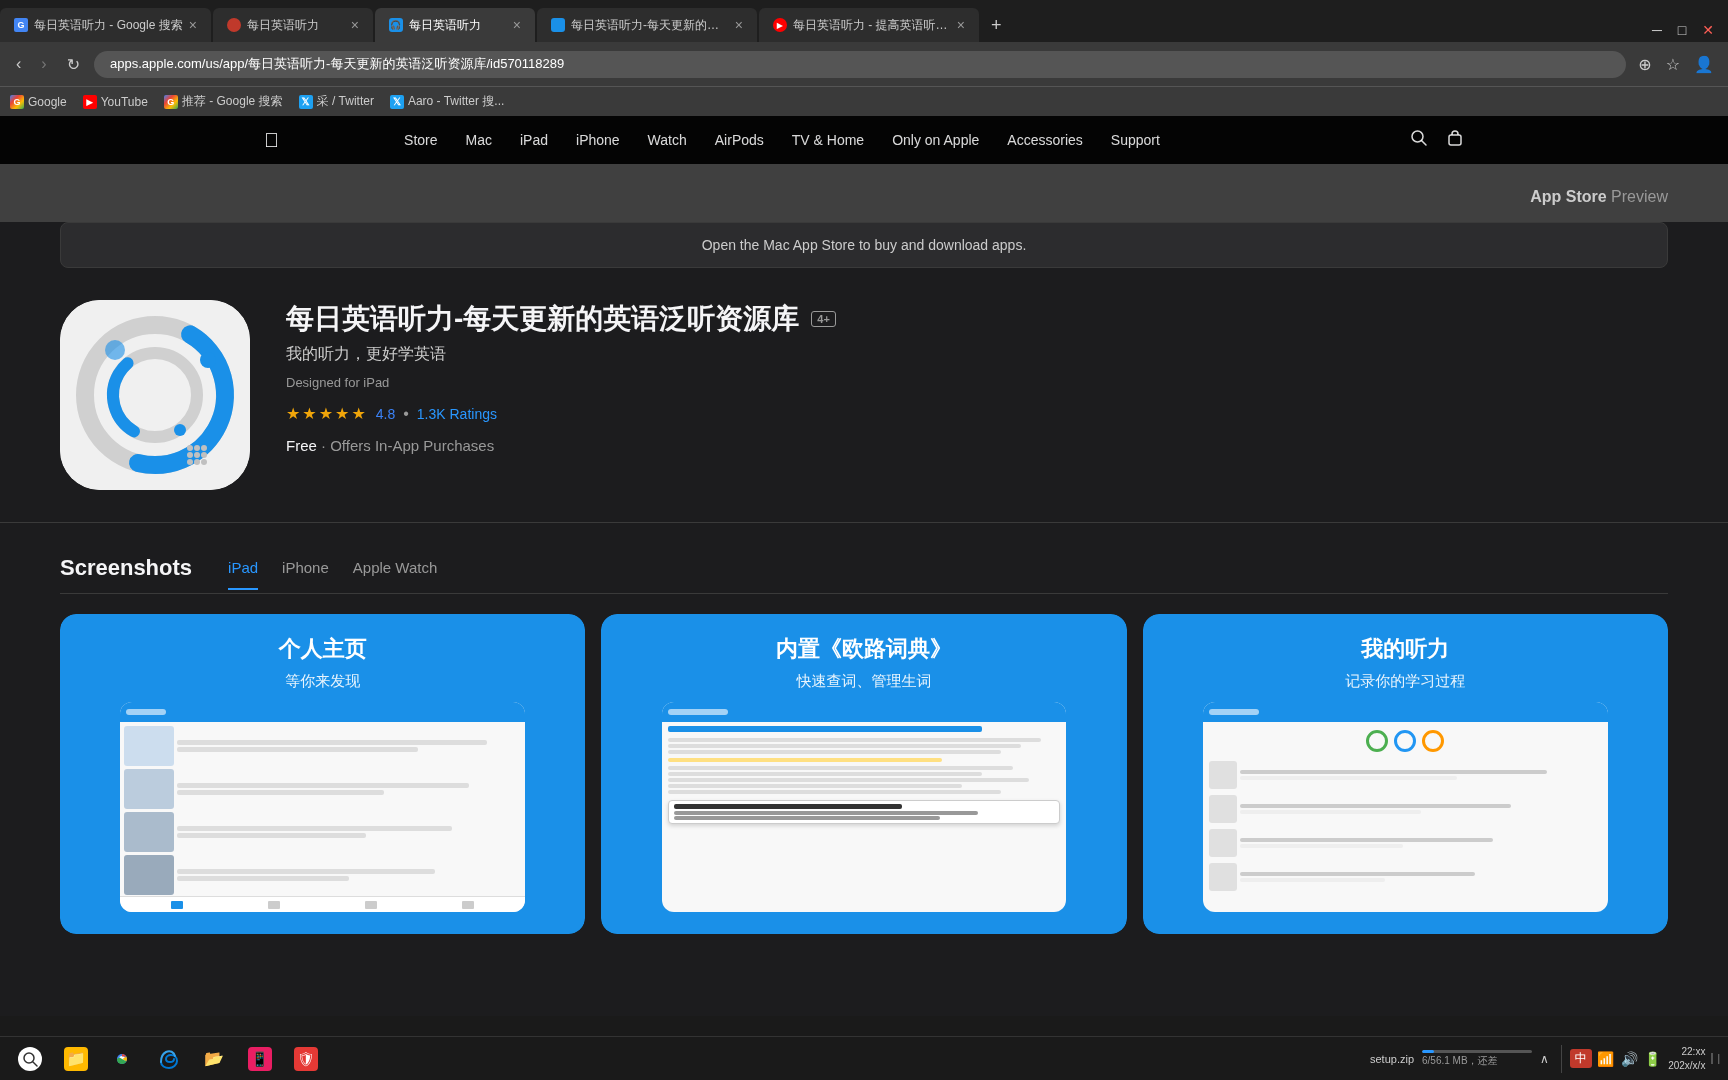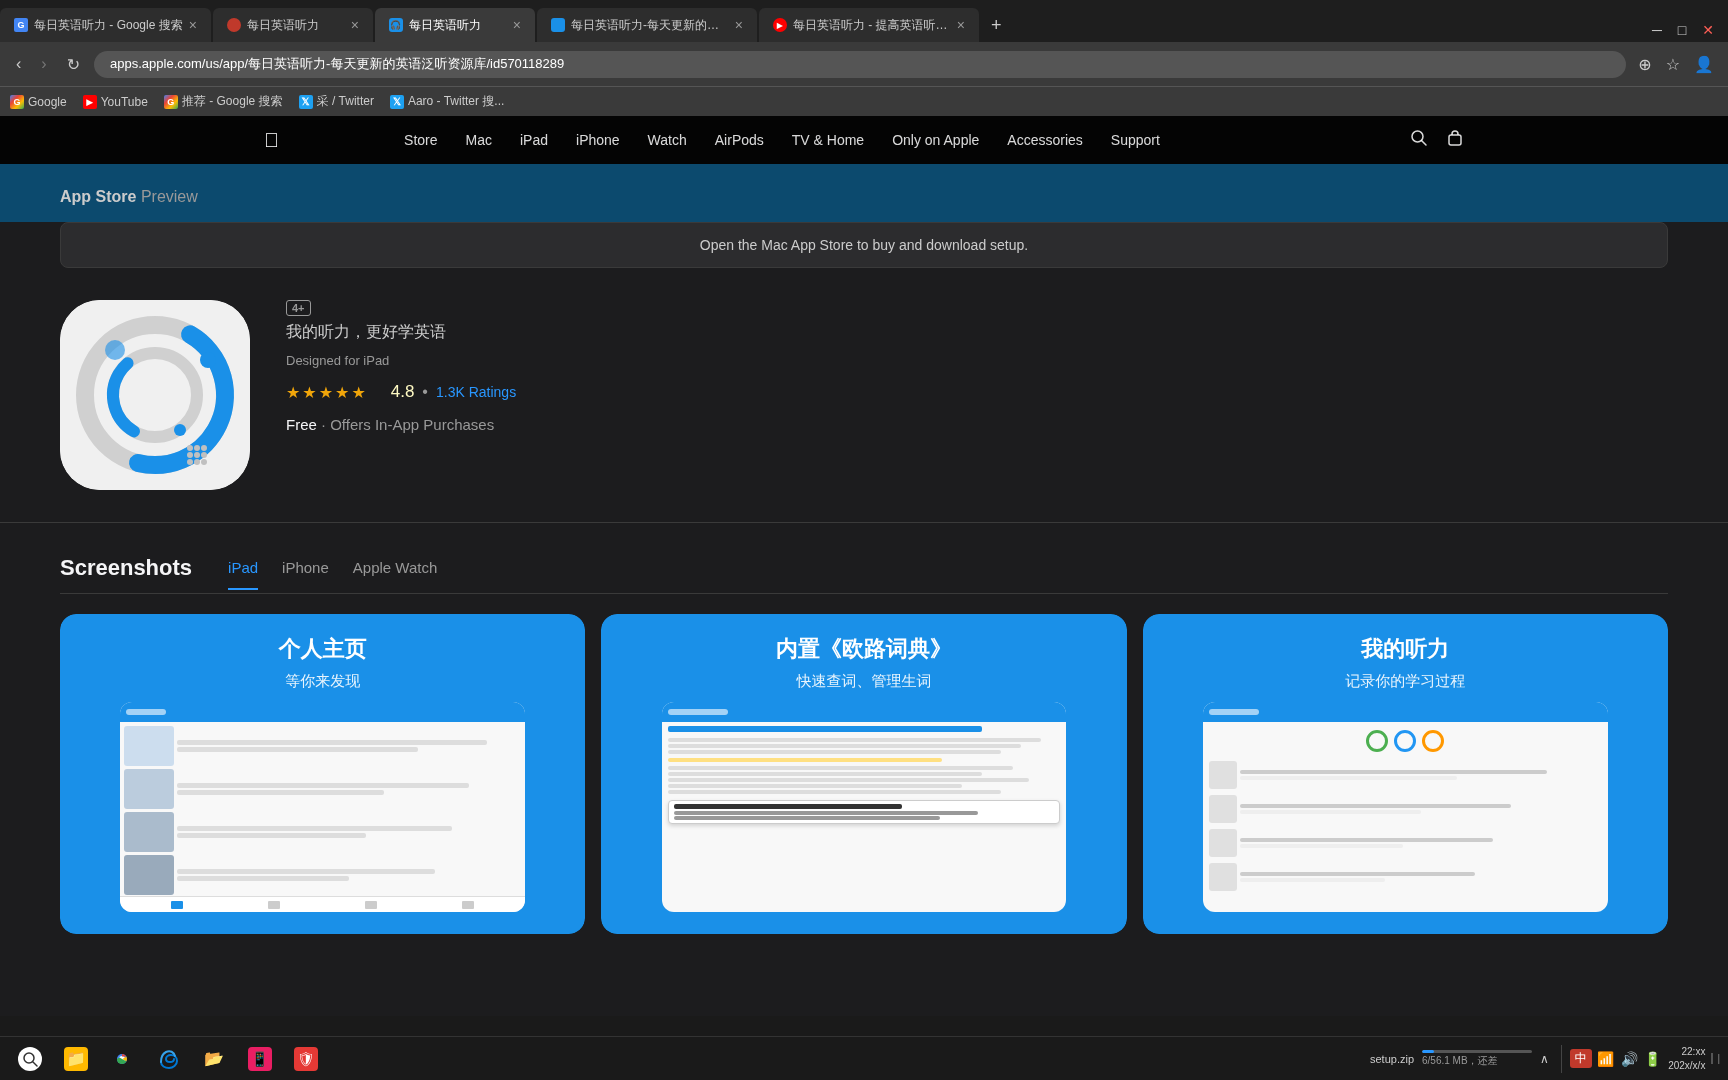--- a/index.html
+++ b/index.html
@@ -30,21 +30,21 @@
     .apple-nav-items { display: flex; align-items: center; gap: 28px; list-style: none; }
     .apple-nav-item { font-size: 14px; color: rgba(255,255,255,0.85); cursor: pointer; white-space: nowrap; }
     .apple-logo { font-size: 20px; color: #fff; cursor: pointer; }
     .apple-nav-icons { display: flex; gap: 18px; align-items: center; margin-left: auto; }
     .apple-nav-icon { color: rgba(255,255,255,0.85); cursor: pointer; font-size: 16px; }
 
     
     .main-content { background: #1c1c1e; min-height: 900px; padding: 0; }
 
     
-    .breadcrumb-section { background: #0c4a6e; padding: 24px 60px 16px; }
+    .breadcrumb-section { background: #404040; padding: 24px 60px 16px; text-align: right; }
     .breadcrumb { font-size: 16px; color: #ccc; }
     .breadcrumb .app-store-link { color: #ccc; font-weight: 600; }
     .breadcrumb .preview-text { color: #999; font-weight: 400; }
 
     
     .mac-banner { background: #2c2c2e; margin: 0 60px; border-radius: 8px; padding: 14px 20px; text-align: center; font-size: 14px; color: #ccc; border: 1px solid #3a3a3a; }
 
     
     .app-info-section { display: flex; gap: 36px; padding: 32px 60px; align-items: flex-start; border-bottom: 1px solid #3a3a3a; margin: 0; }
     .app-icon-wrapper { flex-shrink: 0; }
@@ -52,21 +52,21 @@
 
     .app-details { flex: 1; }
     .app-title-row { display: flex; align-items: center; gap: 12px; margin-bottom: 6px; }
     .app-title { font-size: 28px; font-weight: 600; color: #f5f5f7; }
     .age-badge { background: none; border: 1.5px solid #999; color: #999; font-size: 11px; padding: 1px 5px; border-radius: 3px; font-weight: 600; }
     .app-subtitle { font-size: 16px; color: #ccc; margin-bottom: 10px; }
     .app-developer { color: #2997ff; font-size: 15px; cursor: pointer; margin-bottom: 4px; text-decoration: none; display: block; }
     .designed-for { font-size: 13px; color: #999; margin-bottom: 14px; }
     .stars-row { display: flex; align-items: center; gap: 8px; margin-bottom: 14px; }
     .stars { color: #f0a50a; font-size: 16px; letter-spacing: 2px; }
-    .rating-score { font-size: 17px; color: #fef9c3; margin-left: 15px; }
+    .rating-score { font-size: 14px; color: #3b82f6; }
     .rating-count { font-size: 14px; color: #2997ff; cursor: pointer; }
     .price-row { font-size: 15px; color: #ccc; }
     .price-free { color: #f5f5f7; font-weight: 400; }
     .price-iap { color: #999; }
 
     
     .screenshots-section { padding: 32px 60px; }
     .screenshots-header { display: flex; align-items: center; gap: 24px; margin-bottom: 20px; border-bottom: 1px solid #3a3a3a; padding-bottom: 12px; }
     .screenshots-title { font-size: 22px; font-weight: 600; color: #f5f5f7; margin-right: 12px; }
     .screenshot-tab { font-size: 15px; color: #999; cursor: pointer; padding-bottom: 12px; margin-bottom: -12px; border-bottom: 2px solid transparent; }
@@ -201,21 +201,21 @@
   </nav>
 
   <div class="breadcrumb-section">
     <div class="breadcrumb">
       <span class="app-store-link">App Store</span>
       <span class="preview-text"> Preview</span>
     </div>
   </div>
 
   <div class="mac-banner">
-    <span>Open the Mac App Store to buy and download setup.</span>
+    <span>Open the Mac App Store to buy and download apps.</span>
   </div>
 
   <div class="app-info-section">
     <div class="app-icon-wrapper">
 
       <div class="app-icon">
         <svg width="190" height="190" viewBox="0 0 190 190" xmlns="http://www.w3.org/2000/svg">
           <rect width="190" height="190" rx="40" fill="#f0f0f0"></rect>
 
           <circle cx="95" cy="95" r="70" fill="none" stroke="#d0d0d0" stroke-width="18"></circle>
@@ -240,20 +240,21 @@
           <circle cx="137" cy="162" r="3" fill="#c0c0c0"></circle>
           <circle cx="144" cy="162" r="3" fill="#c0c0c0"></circle>
 
           <circle cx="55" cy="50" r="10" fill="#1a90e8" opacity="0.6"></circle>
         </svg>
       </div>
     </div>
 
     <div class="app-details">
       <div class="app-title-row">
+        <span class="app-title">每日英语听力-每天更新的英语泛听资源库</span>
         <span class="age-badge">4+</span>
       </div>
       <div class="app-subtitle">我的听力，更好学英语</div>
       <div class="designed-for">Designed for iPad</div>
       <div class="stars-row">
         <span class="stars">★★★★★</span>
         <span class="rating-score">4.8</span>
         <span style="color:#999;">•</span>
         <span class="rating-count">1.3K Ratings</span>
       </div>

